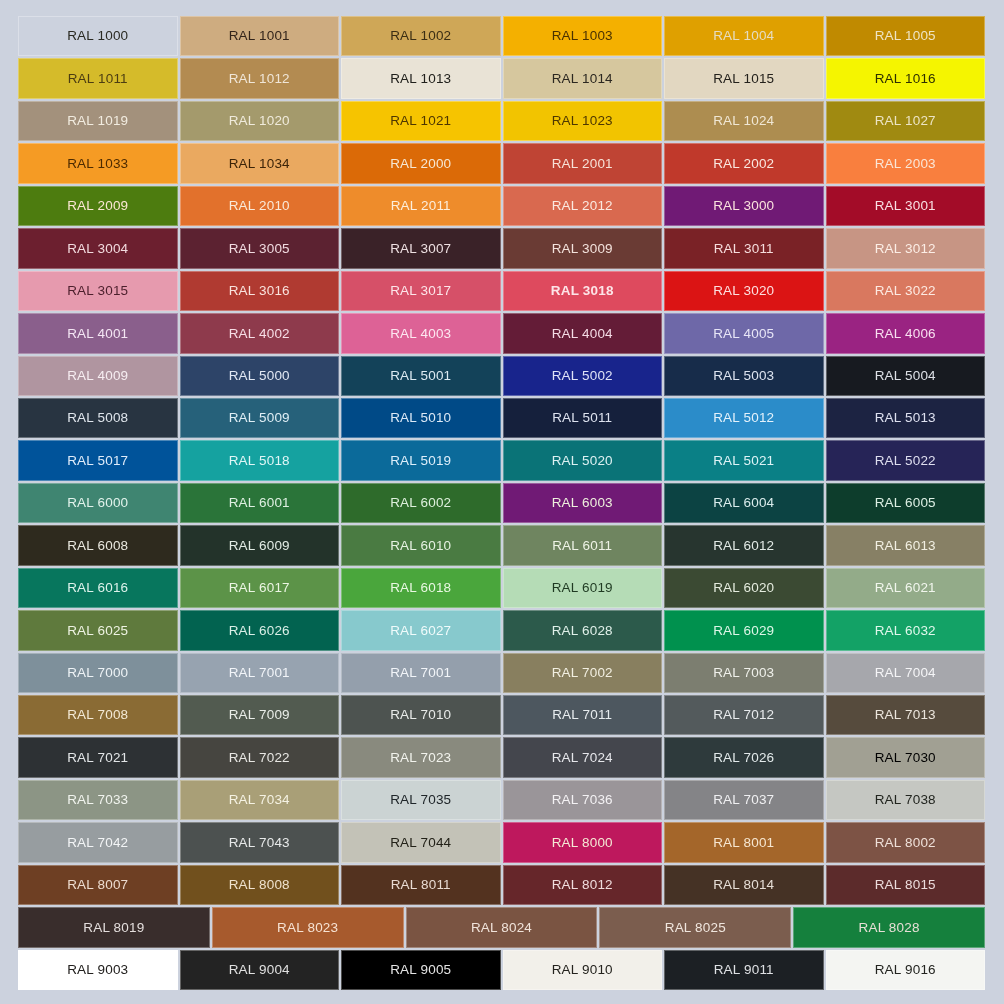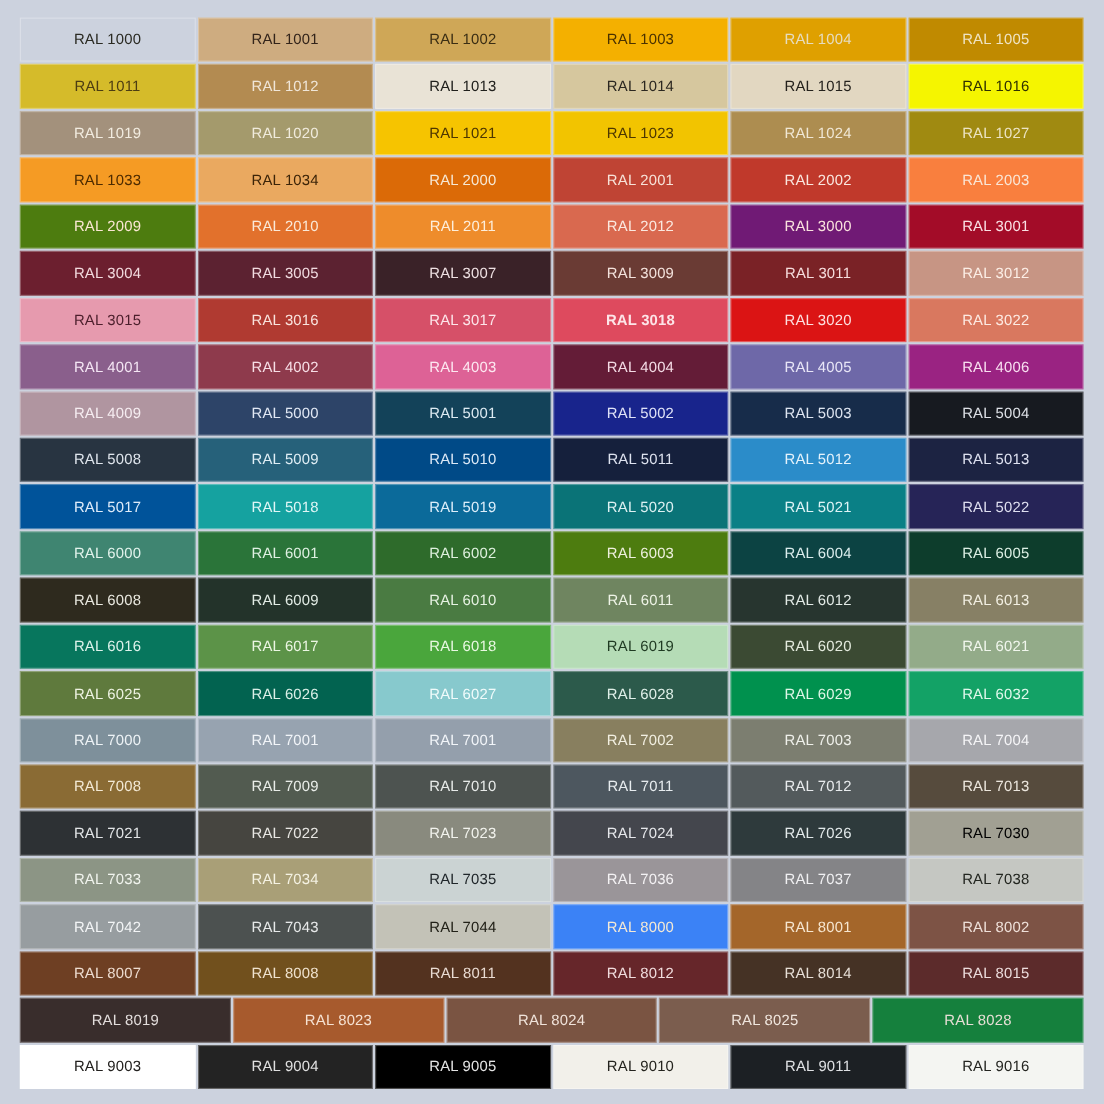--- a/index.html
+++ b/index.html
@@ -275,21 +275,21 @@
     <div class="swatch-row">
       <div class="swatch-cell" style="background-color: rgb(63, 133, 113);">
         <span class="swatch-label" style="color: rgb(226, 243, 236);">RAL 6000</span>
       </div>
       <div class="swatch-cell" style="background-color: rgb(42, 116, 57);">
         <span class="swatch-label" style="color: rgb(223, 240, 226);">RAL 6001</span>
       </div>
       <div class="swatch-cell" style="background-color: rgb(46, 107, 43);">
         <span class="swatch-label" style="color: rgb(222, 240, 221);">RAL 6002</span>
       </div>
-      <div class="swatch-cell" style="background-color: #4d7c0f; text-align: center;">
+      <div class="swatch-cell" style="background-color: #701a75; text-align: center;">
         <span class="swatch-label" style="color: rgb(238, 240, 221);">RAL 6003</span>
       </div>
       <div class="swatch-cell" style="background-color: rgb(12, 67, 67);">
         <span class="swatch-label" style="color: rgb(218, 236, 236);">RAL 6004</span>
       </div>
       <div class="swatch-cell" style="background-color: rgb(13, 61, 44);">
         <span class="swatch-label" style="color: rgb(220, 239, 228);">RAL 6005</span>
       </div>
     </div>
     <div class="swatch-row">
@@ -435,21 +435,21 @@
     <div class="swatch-row">
       <div class="swatch-cell" style="background-color: rgb(151, 157, 160);">
         <span class="swatch-label" style="color: rgb(243, 245, 246);">RAL 7042</span>
       </div>
       <div class="swatch-cell" style="background-color: rgb(76, 81, 80);">
         <span class="swatch-label" style="color: rgb(231, 233, 233);">RAL 7043</span>
       </div>
       <div class="swatch-cell" style="background-color: rgb(195, 194, 183);">
         <span class="swatch-label" style="color: rgb(34, 33, 24);">RAL 7044</span>
       </div>
-      <div class="swatch-cell" style="background-color: #3b82f6;">
+      <div class="swatch-cell" style="background-color: #be185d;">
         <span class="swatch-label" style="color: rgb(244, 233, 213);">RAL 8000</span>
       </div>
       <div class="swatch-cell" style="background-color: rgb(164, 102, 42);">
         <span class="swatch-label" style="color: rgb(246, 230, 208);">RAL 8001</span>
       </div>
       <div class="swatch-cell" style="background-color: rgb(125, 83, 69);">
         <span class="swatch-label" style="color: rgb(239, 224, 217);">RAL 8002</span>
       </div>
     </div>
     <div class="swatch-row">

